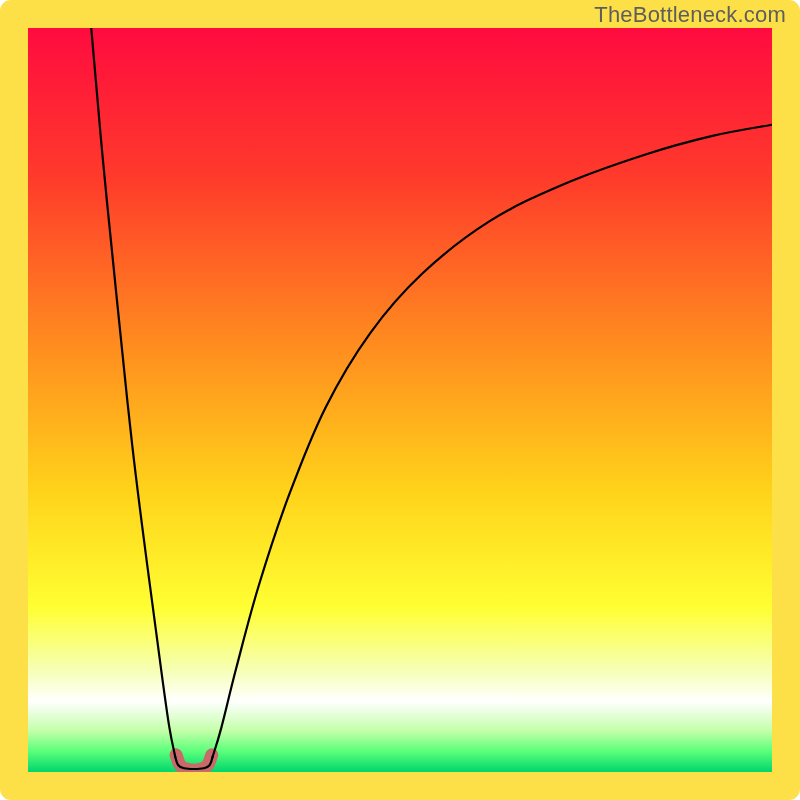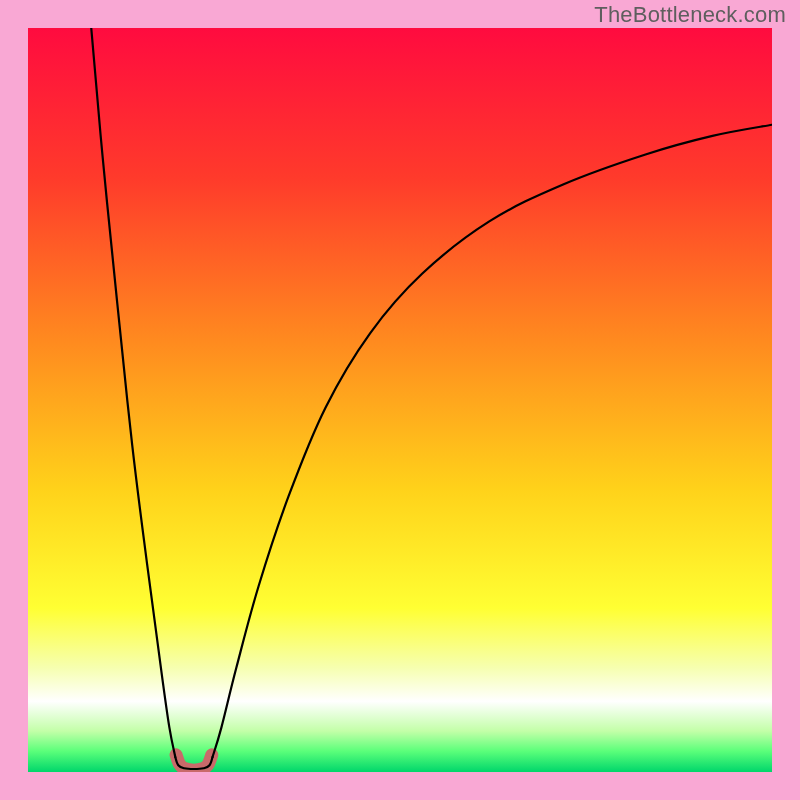--- a/index.html
+++ b/index.html
@@ -6,23 +6,24 @@
     margin: 0;
     padding: 0;
     width: 800px;
     height: 800px;
     overflow: hidden;
     font-family: Arial, Helvetica, sans-serif;
   }
   .frame {
     width: 800px;
     height: 800px;
-    background: #f9a8d4;
+    background: #fde047;
     position: relative;
     box-sizing: border-box;
+    border-radius: 11px;
   }
   .plot-area {
     position: absolute;
     left: 28px;
     top: 28px;
     width: 744px;
     height: 744px;
     overflow: hidden;
   }
   .gradient-bg {

